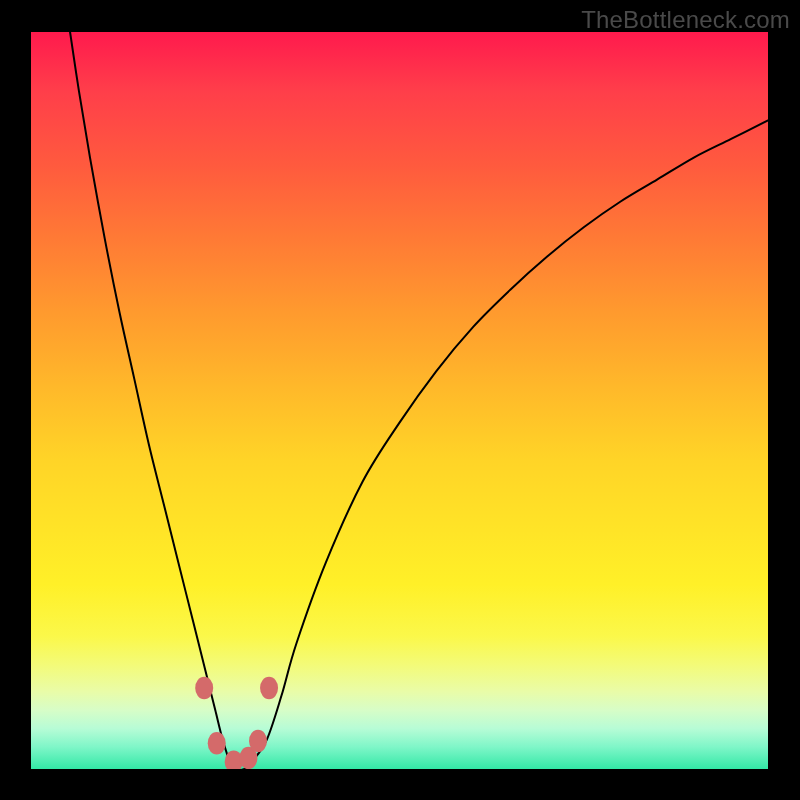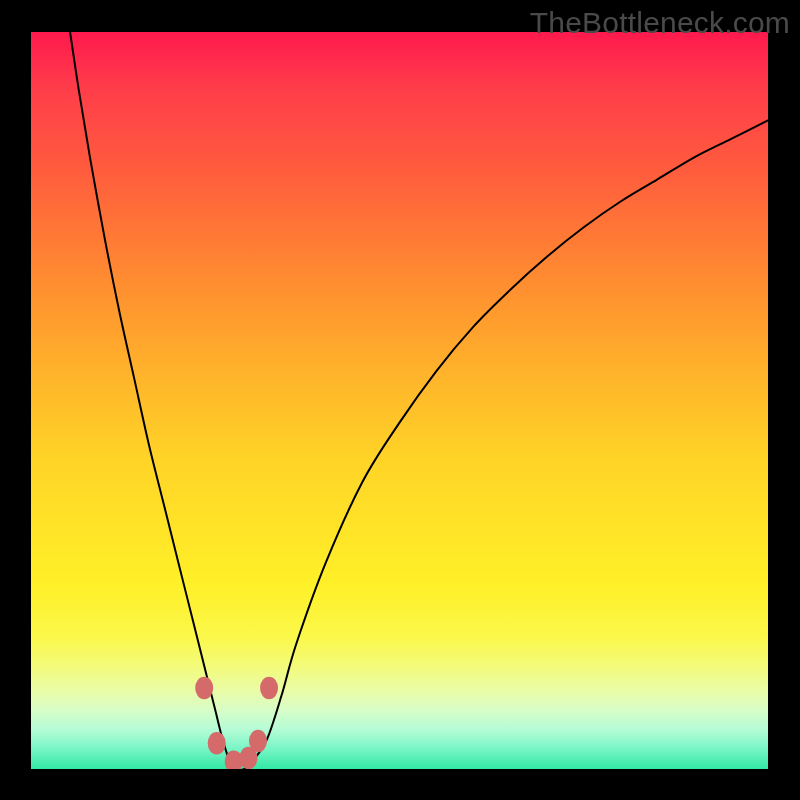--- a/index.html
+++ b/index.html
@@ -42,21 +42,21 @@
       #b7fcd6 94.5%,
       #7ff6c8 97%,
       #33e8a6 100%
     );
   }
   .watermark {
     position: absolute;
     top: 6px;
     right: 10px;
     color: #4a4a4a;
-    font-size: 30px;
+    font-size: 24px;
     font-weight: 500;
     letter-spacing: 0.2px;
     user-select: none;
   }
   svg.curve {
     position: absolute;
     left: 0;
     top: 0;
     width: 737px;
     height: 737px;

